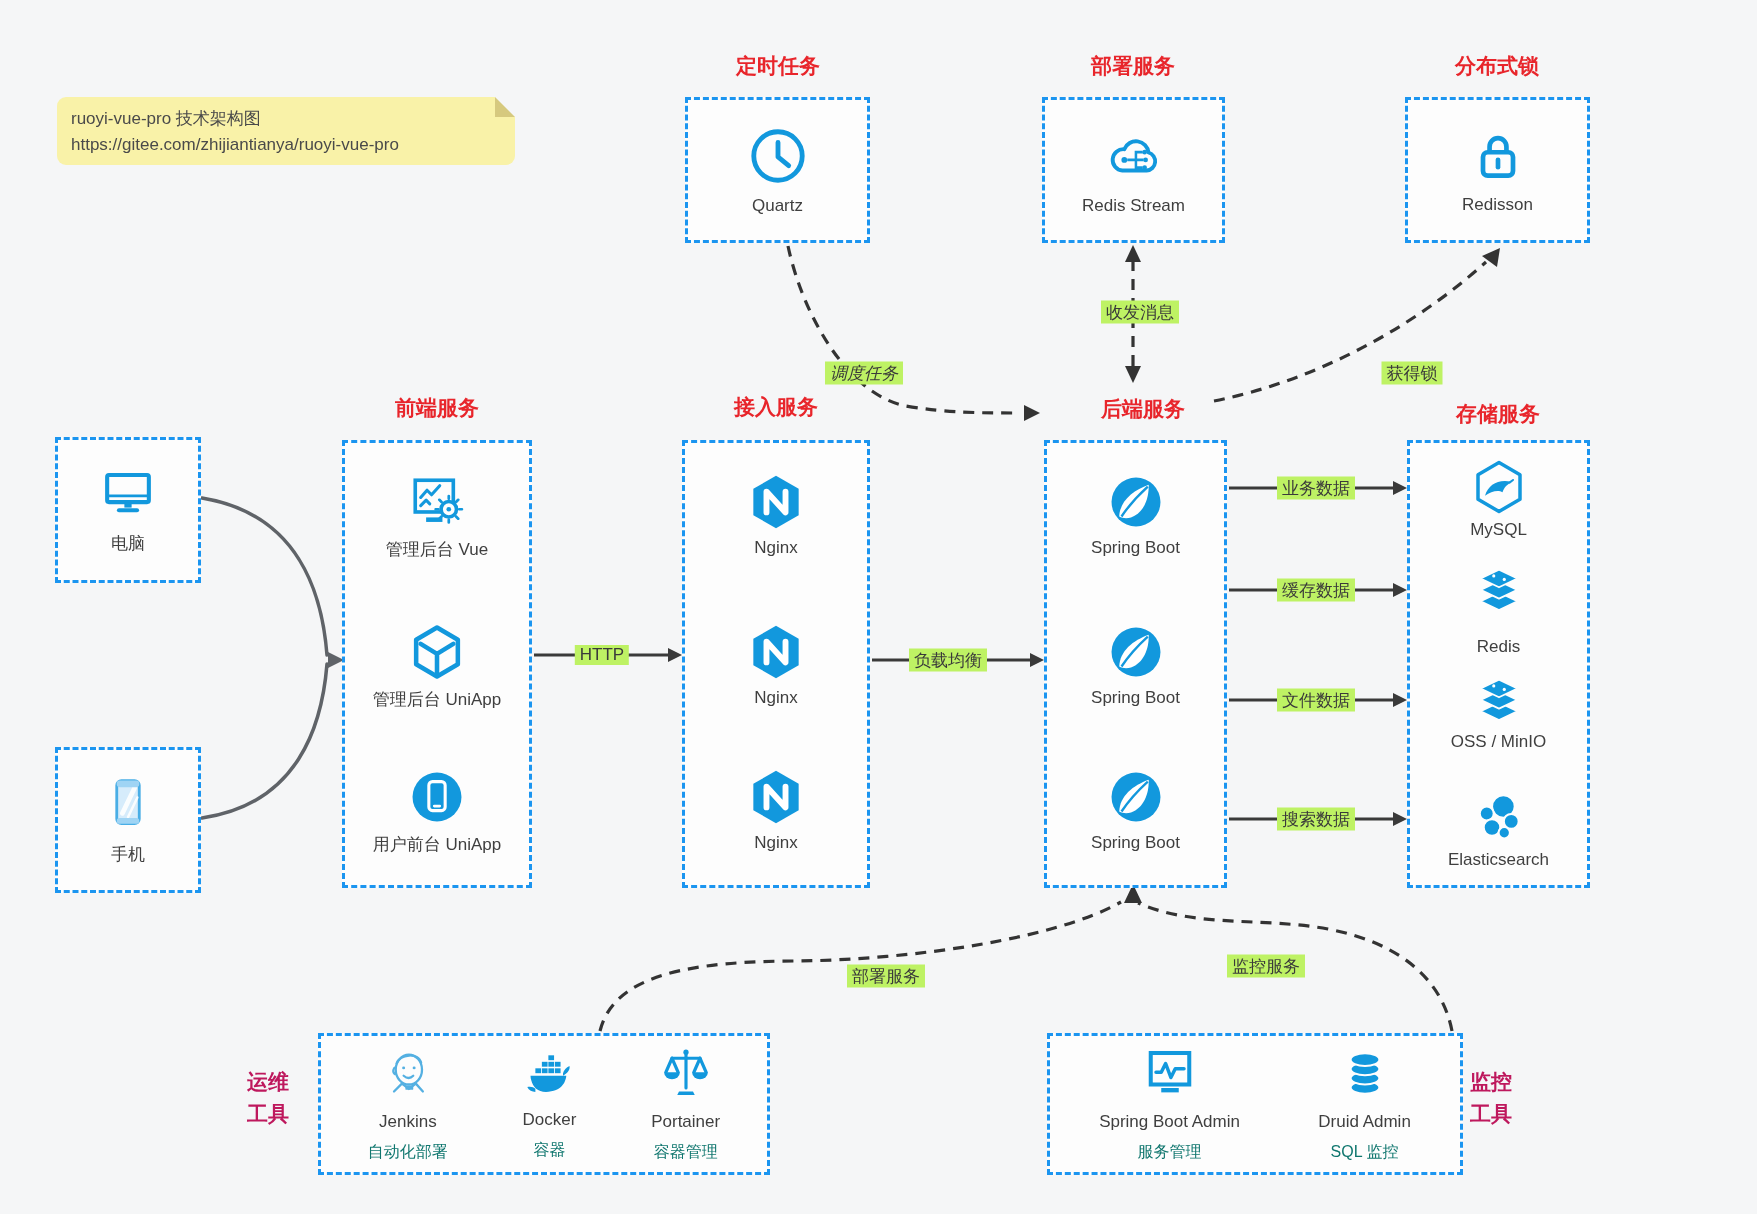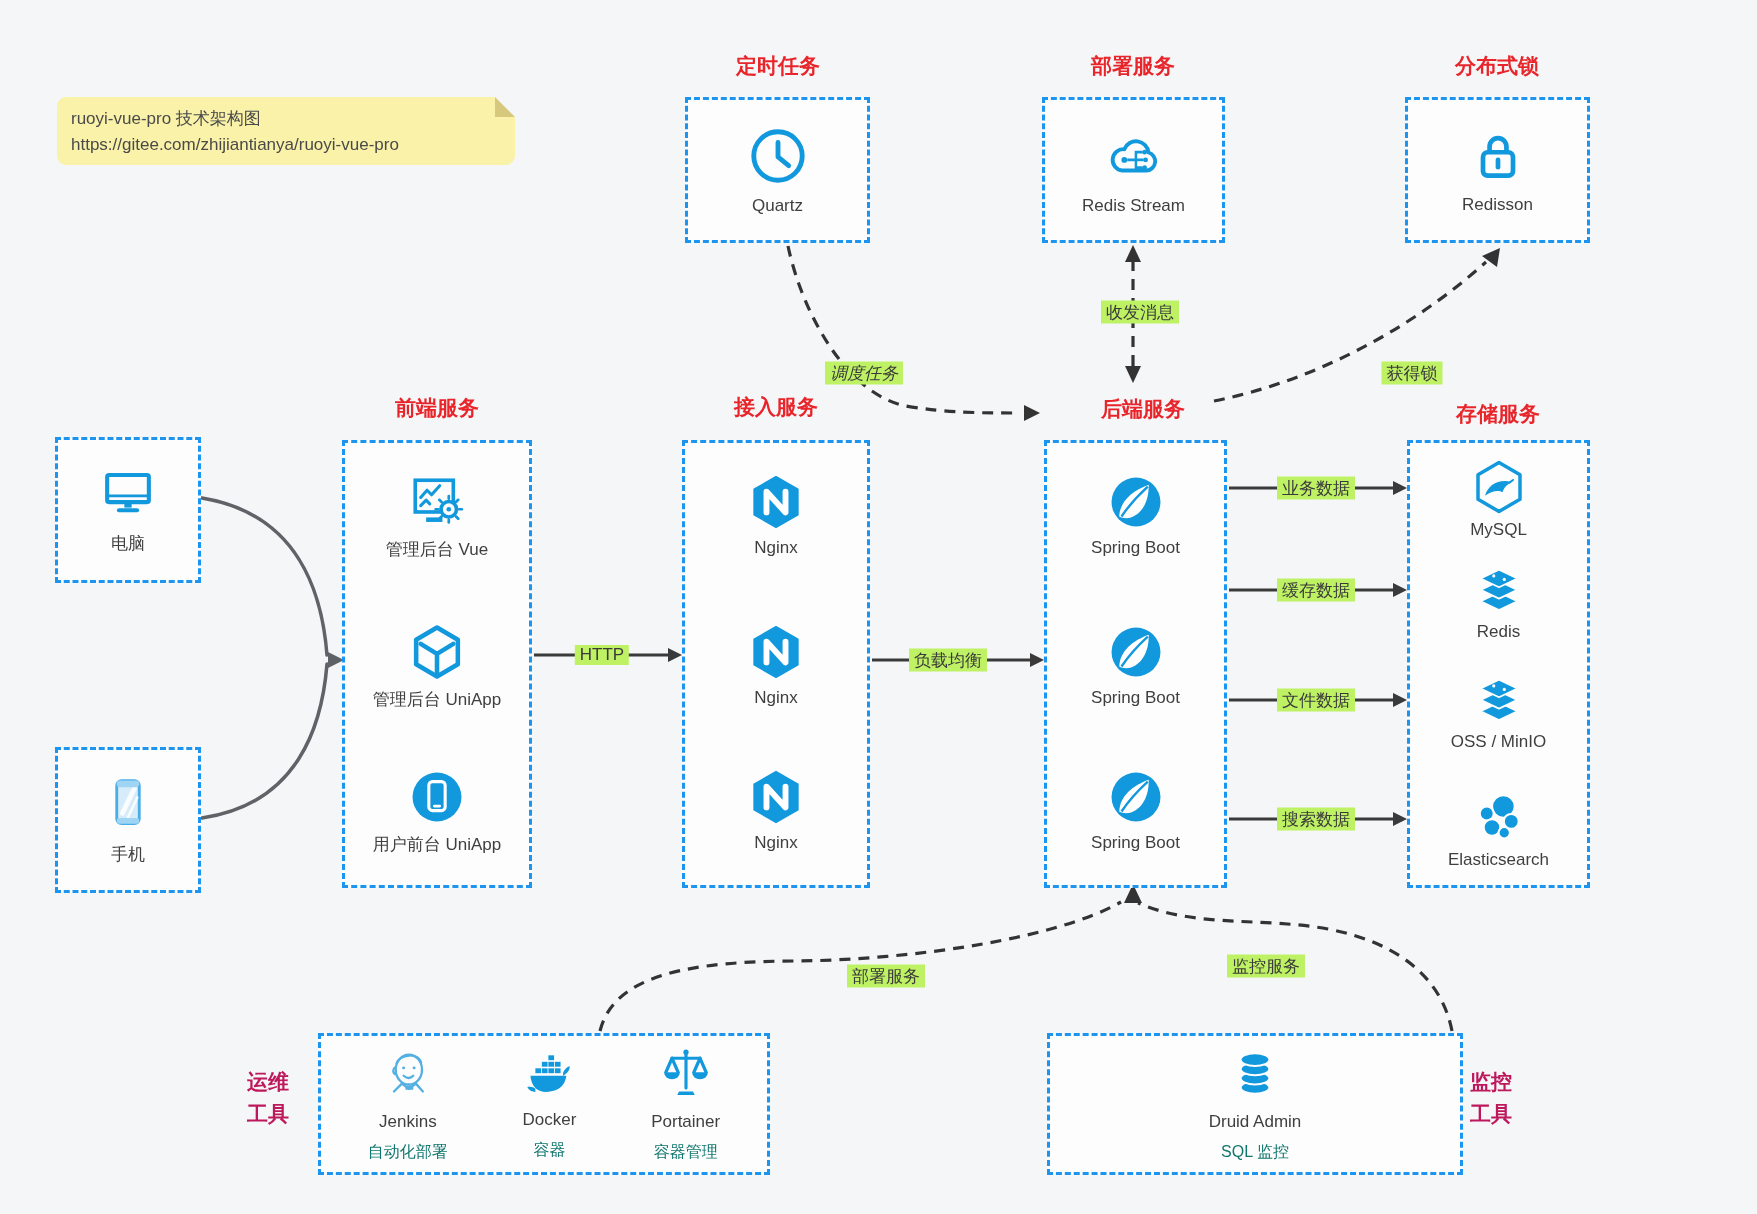--- a/index.html
+++ b/index.html
@@ -359,21 +359,21 @@
   </div>
 </div>
 
 <div class="dbox" style="left:1407px;top:440px;width:183px;height:448px;">
   <div class="col-item" style="top:16px;gap:5px;">
     <svg class="icon" width="56" height="56">
         <use href="#i-mysql"></use>
       </svg>
     <div class="item-label">MySQL</div>
   </div>
-  <div class="col-item" style="top:118px;gap:5px;">
+  <div class="col-item" style="top:118px;gap:20px;">
     <svg class="icon" width="56" height="56">
         <use href="#i-stack"></use>
       </svg>
     <div class="item-label">Redis</div>
   </div>
   <div class="col-item" style="top:228px;gap:5px;">
     <svg class="icon" width="56" height="56">
         <use href="#i-stack"></use>
       </svg>
     <div class="item-label">OSS / MinIO</div>
@@ -408,20 +408,27 @@
         </svg>
       <div class="name">Portainer</div>
       <div class="desc">容器管理</div>
     </div>
   </div>
 </div>
 
 <div class="dbox" style="left:1047px;top:1033px;width:416px;height:142px;">
   <div class="bottom-cells">
     <div class="bcell">
+      <svg class="icon" width="56" height="56">
+          <use href="#i-sba"></use>
+        </svg>
+      <div class="name">Spring Boot Admin</div>
+      <div class="desc">服务管理</div>
+    </div>
+    <div class="bcell">
       <svg class="icon" width="54" height="56">
           <use href="#i-druid"></use>
         </svg>
       <div class="name">Druid Admin</div>
       <div class="desc">SQL 监控</div>
     </div>
   </div>
 </div>
 
 <div class="edge-label" style="left:602px;top:655px;">HTTP</div>

